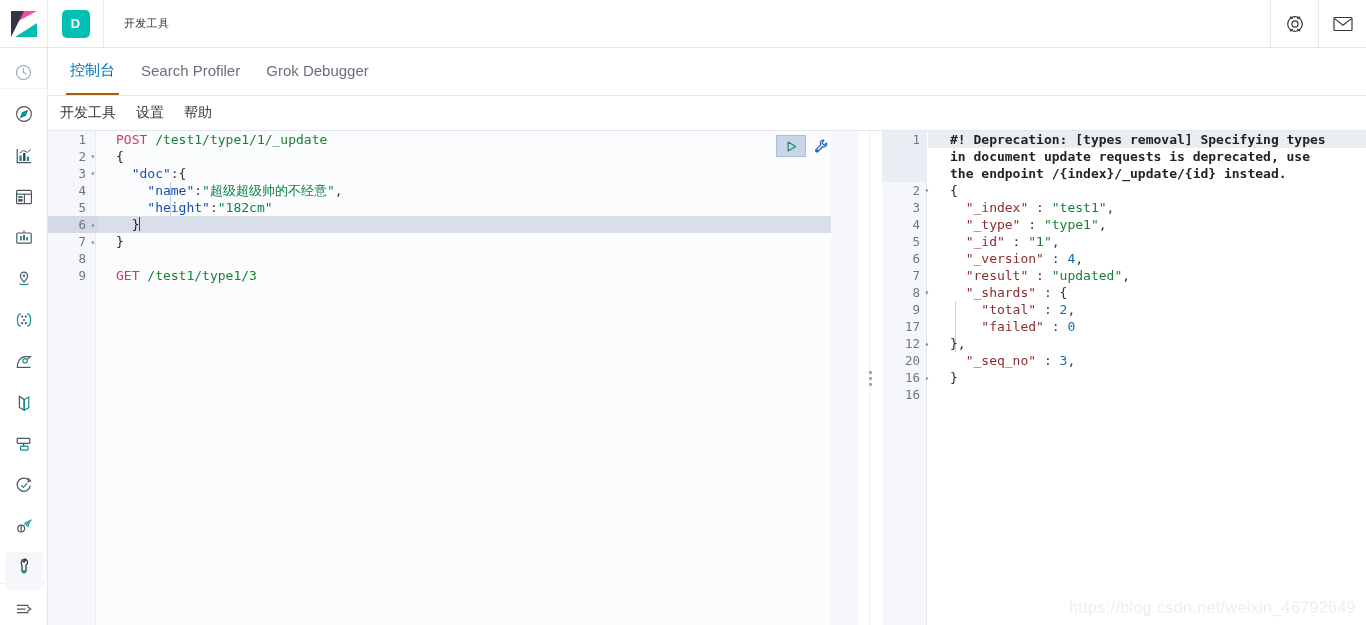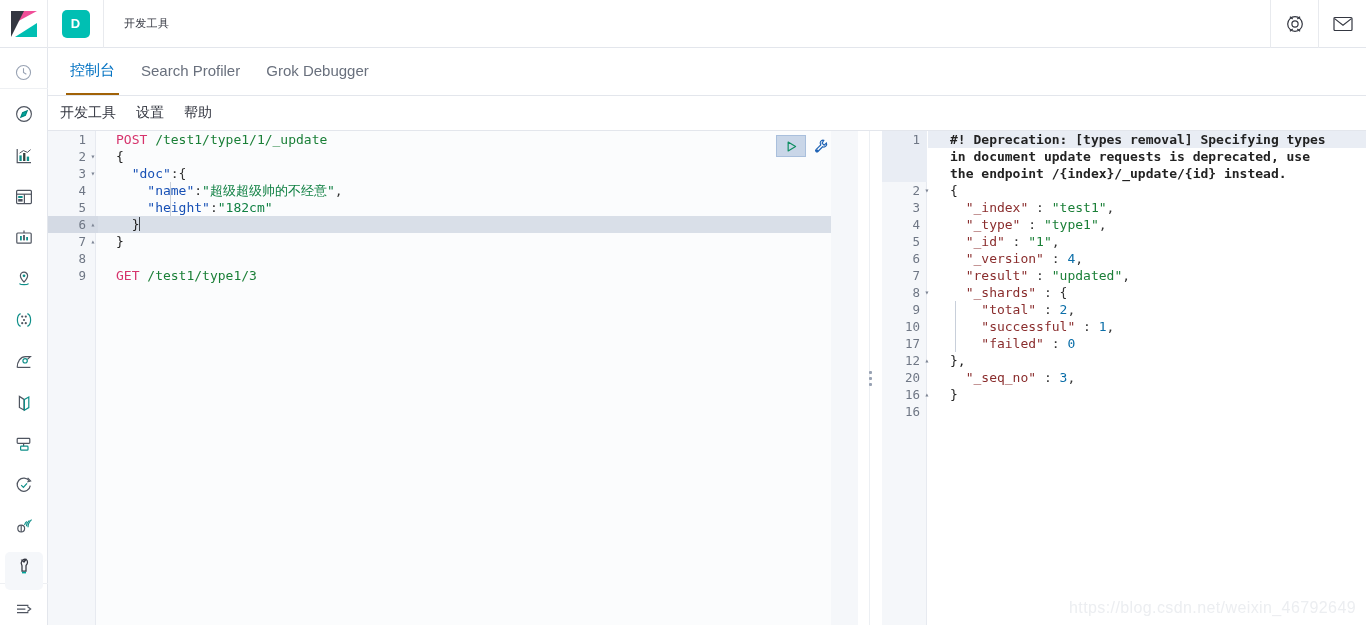--- a/index.html
+++ b/index.html
@@ -530,25 +530,20 @@
             <span class="fold">▾</span>
             <span class="txt">  <span class="rk">"_shards"</span><span class="p"> : </span><span class="p">{</span></span>
           </div>
 
           <div class="row">
             <span class="ln">9</span>
             <span class="fold"></span>
             <span class="txt">    <span class="rk">"total"</span><span class="p"> : </span><span class="rn">2</span><span class="p">,</span></span>
           </div>
 
-          <div class="row">
-            <span class="ln">10</span>
-            <span class="fold"></span>
-            <span class="txt">    <span class="rk">"successful"</span><span class="p"> : </span><span class="rn">1</span><span class="p">,</span></span>
-          </div>
 
           <div class="row">
             <span class="ln">17</span>
             <span class="fold"></span>
             <span class="txt">    <span class="rk">"failed"</span><span class="p"> : </span><span class="rn">0</span></span>
           </div>
 
           <div class="row">
             <span class="ln">12</span>
             <span class="fold">▴</span>

